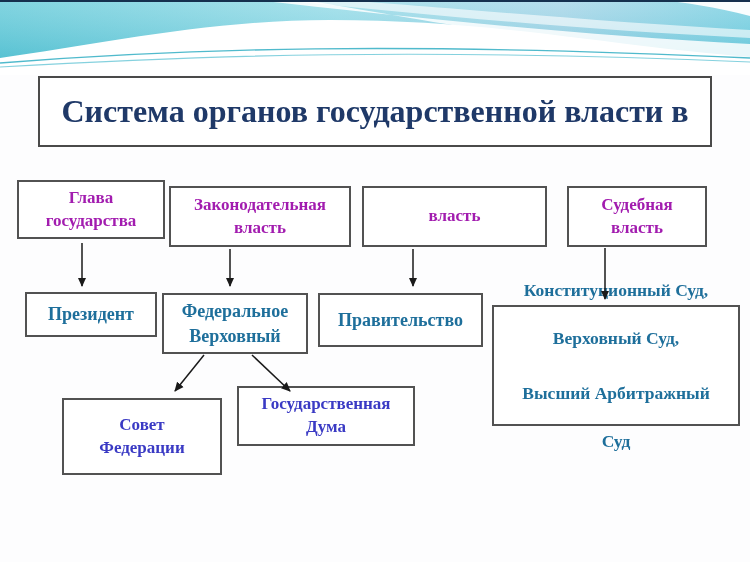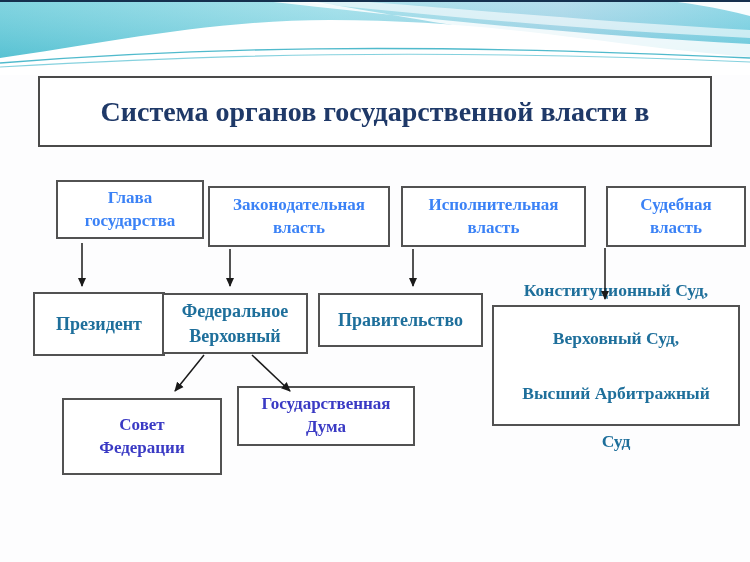--- a/index.html
+++ b/index.html
@@ -8,37 +8,37 @@
     background:#fdfdfe;overflow:hidden;
     font-family:"Liberation Serif","DejaVu Serif",serif;
   }
   .wave-svg,.arrow-svg{position:absolute;left:0;top:0;pointer-events:none;}
   .arrow-svg{width:750px;height:562px;}
 
   .title-box{
     position:absolute;left:38px;top:76px;width:674px;height:71px;
     background:#fff;border:2px solid #4a4a4a;box-sizing:border-box;
     display:flex;flex-direction:column;justify-content:center;align-items:center;
-    color:#1F3968;font-weight:bold;font-size:28px;line-height:1.35;text-align:center;
+    color:#1F3968;font-weight:bold;font-size:32px;line-height:1.35;text-align:center;
   }
 
   .node{
     position:absolute;background:#fff;border:2px solid #525252;box-sizing:border-box;
     display:flex;flex-direction:column;justify-content:center;align-items:center;
     text-align:center;font-weight:bold;line-height:1.35;padding:2px;
   }
-  .branch{color:#3b82f6;font-size:17px;margin-left:39px;}
+  .branch{color:#a21caf;font-size:17px;}
   .inst{color:#1E6F9B;font-size:18px;}
   .chamber{color:#3A3AC4;font-size:17px;}
 
   .n-glava   {left:17px; top:180px;width:148px;height:59px;}
   .n-zakon   {left:169px;top:186px;width:182px;height:61px;}
   .n-ispoln  {left:362px;top:186px;width:185px;height:61px;}
   .n-sud     {left:567px;top:186px;width:140px;height:61px;}
-  .n-prez    {left:33px; top:292px;width:132px;height:64px;}
+  .n-prez    {left:25px; top:292px;width:132px;height:45px;}
   .n-fedsobr {left:162px;top:293px;width:146px;height:61px;}
   .n-pravit  {left:318px;top:293px;width:165px;height:54px;}
   .n-courts  {left:492px;top:305px;width:248px;height:121px;font-size:17.5px;line-height:1.4;gap:24px;}
   .n-sovfed  {left:62px; top:398px;width:160px;height:77px;}
   .n-gosduma {left:237px;top:386px;width:178px;height:60px;}
   .courts-gap{margin-top:6px;}
 </style>
 </head>
 <body>
 
@@ -74,21 +74,20 @@
 
   <div class="node branch n-glava">
     <span>Глава</span>
     <span>государства</span>
   </div>
   <div class="node branch n-zakon">
     <span>Законодательная</span>
     <span>власть</span>
   </div>
   <div class="node branch n-ispoln">
-    <span>Исполнительная</span>
     <span>власть</span>
   </div>
   <div class="node branch n-sud">
     <span>Судебная</span>
     <span>власть</span>
   </div>
 
   <div class="node inst n-prez">
     <span>Президент</span>
   </div>

